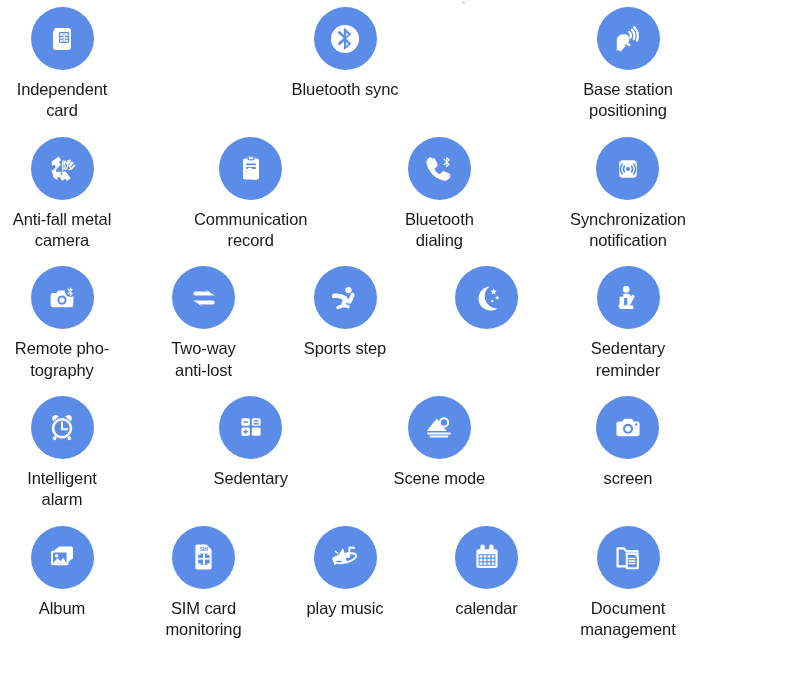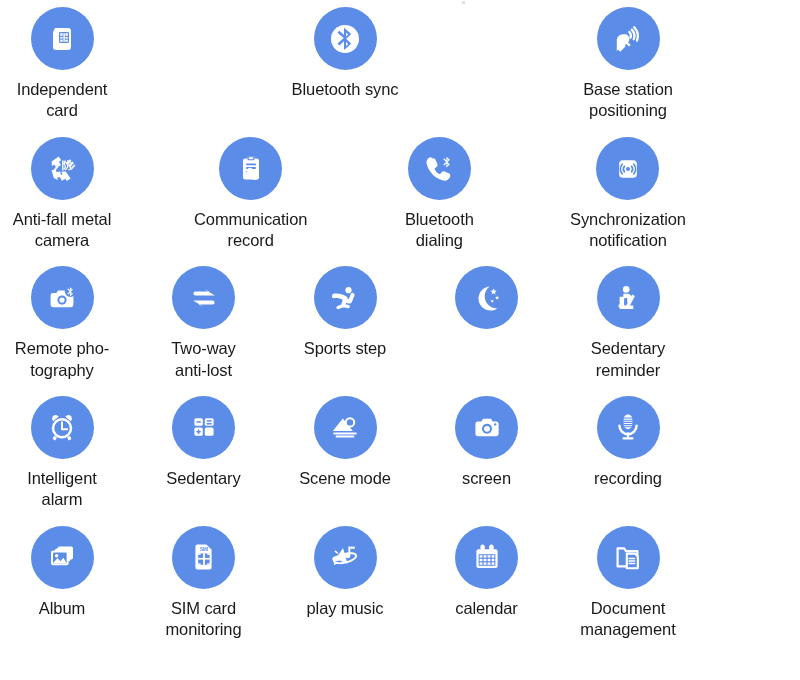--- a/index.html
+++ b/index.html
@@ -319,34 +319,20 @@
         <svg width="40" height="40" viewBox="0 0 40 40">
           <path fill="#ffffff" d="M16 11.8h8l1.6 2.8H29a2.6 2.6 0 0 1 2.6 2.6v9.4A2.6 2.6 0 0 1 29 29.2H11a2.6 2.6 0 0 1-2.6-2.6v-9.4A2.6 2.6 0 0 1 11 14.6h3.4z"></path>
           <circle cx="20" cy="21.8" r="5" fill="#5B8DE8"></circle>
           <circle cx="20" cy="21.8" r="2.9" fill="#ffffff"></circle>
           <circle cx="28.2" cy="17.4" r="1.2" fill="#5B8DE8"></circle>
         </svg>
       </div>
       <div class="feature-label">screen</div>
     </div>
 
-    <div class="feature-cell">
-      <div class="icon-circle">
-        <svg width="40" height="40" viewBox="0 0 40 40">
-          <rect x="15.8" y="7.4" width="8.4" height="14.6" rx="4.2" fill="#ffffff"></rect>
-          <g stroke="#5B8DE8" stroke-width="1.1">
-            <path d="M16 11h8M16 13.2h8M16 15.4h8M16 17.6h8M16 19.8h8"></path>
-          </g>
-          <path d="M11.4 18.6a8.6 8.6 0 0 0 17.2 0" fill="none" stroke="#ffffff" stroke-width="2.4" stroke-linecap="round"></path>
-          <rect x="18.9" y="25.4" width="2.2" height="5" fill="#ffffff"></rect>
-          <rect x="14.4" y="30.2" width="11.2" height="2.3" rx="1.1" fill="#ffffff"></rect>
-        </svg>
-      </div>
-      <div class="feature-label">recording</div>
-    </div>
   </div>
 
   <div class="grid-row row-5">
 
     <div class="feature-cell">
       <div class="icon-circle">
         <svg width="40" height="40" viewBox="0 0 40 40">
           <rect x="15.6" y="9.4" width="15.4" height="13.2" rx="1.8" fill="#ffffff"></rect>
           <rect x="13" y="11.4" width="15.4" height="13.2" rx="1.8" fill="#ffffff"></rect>
           <rect x="9" y="13.6" width="17.6" height="14.6" rx="2" fill="#ffffff"></rect>

